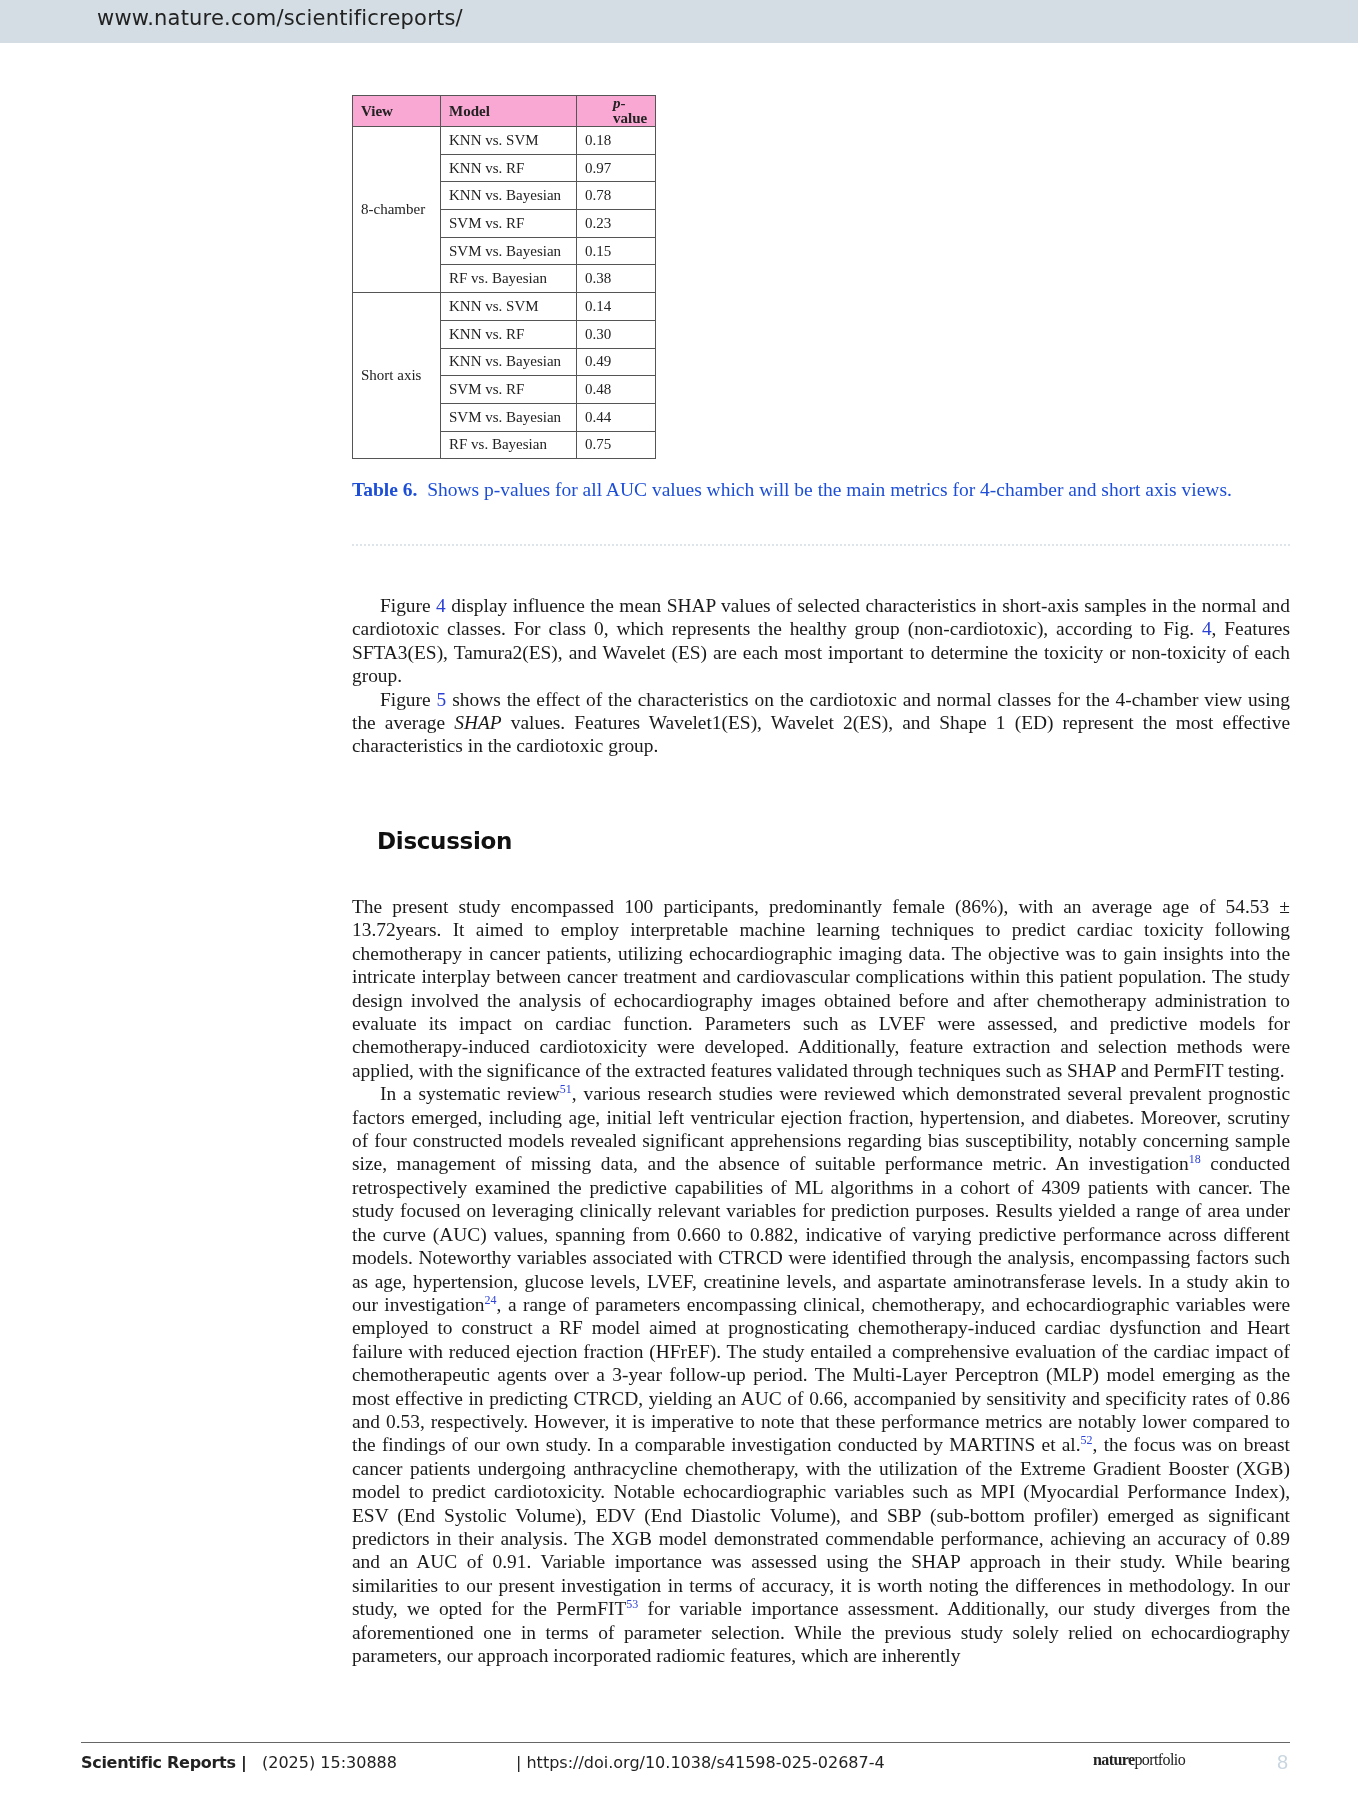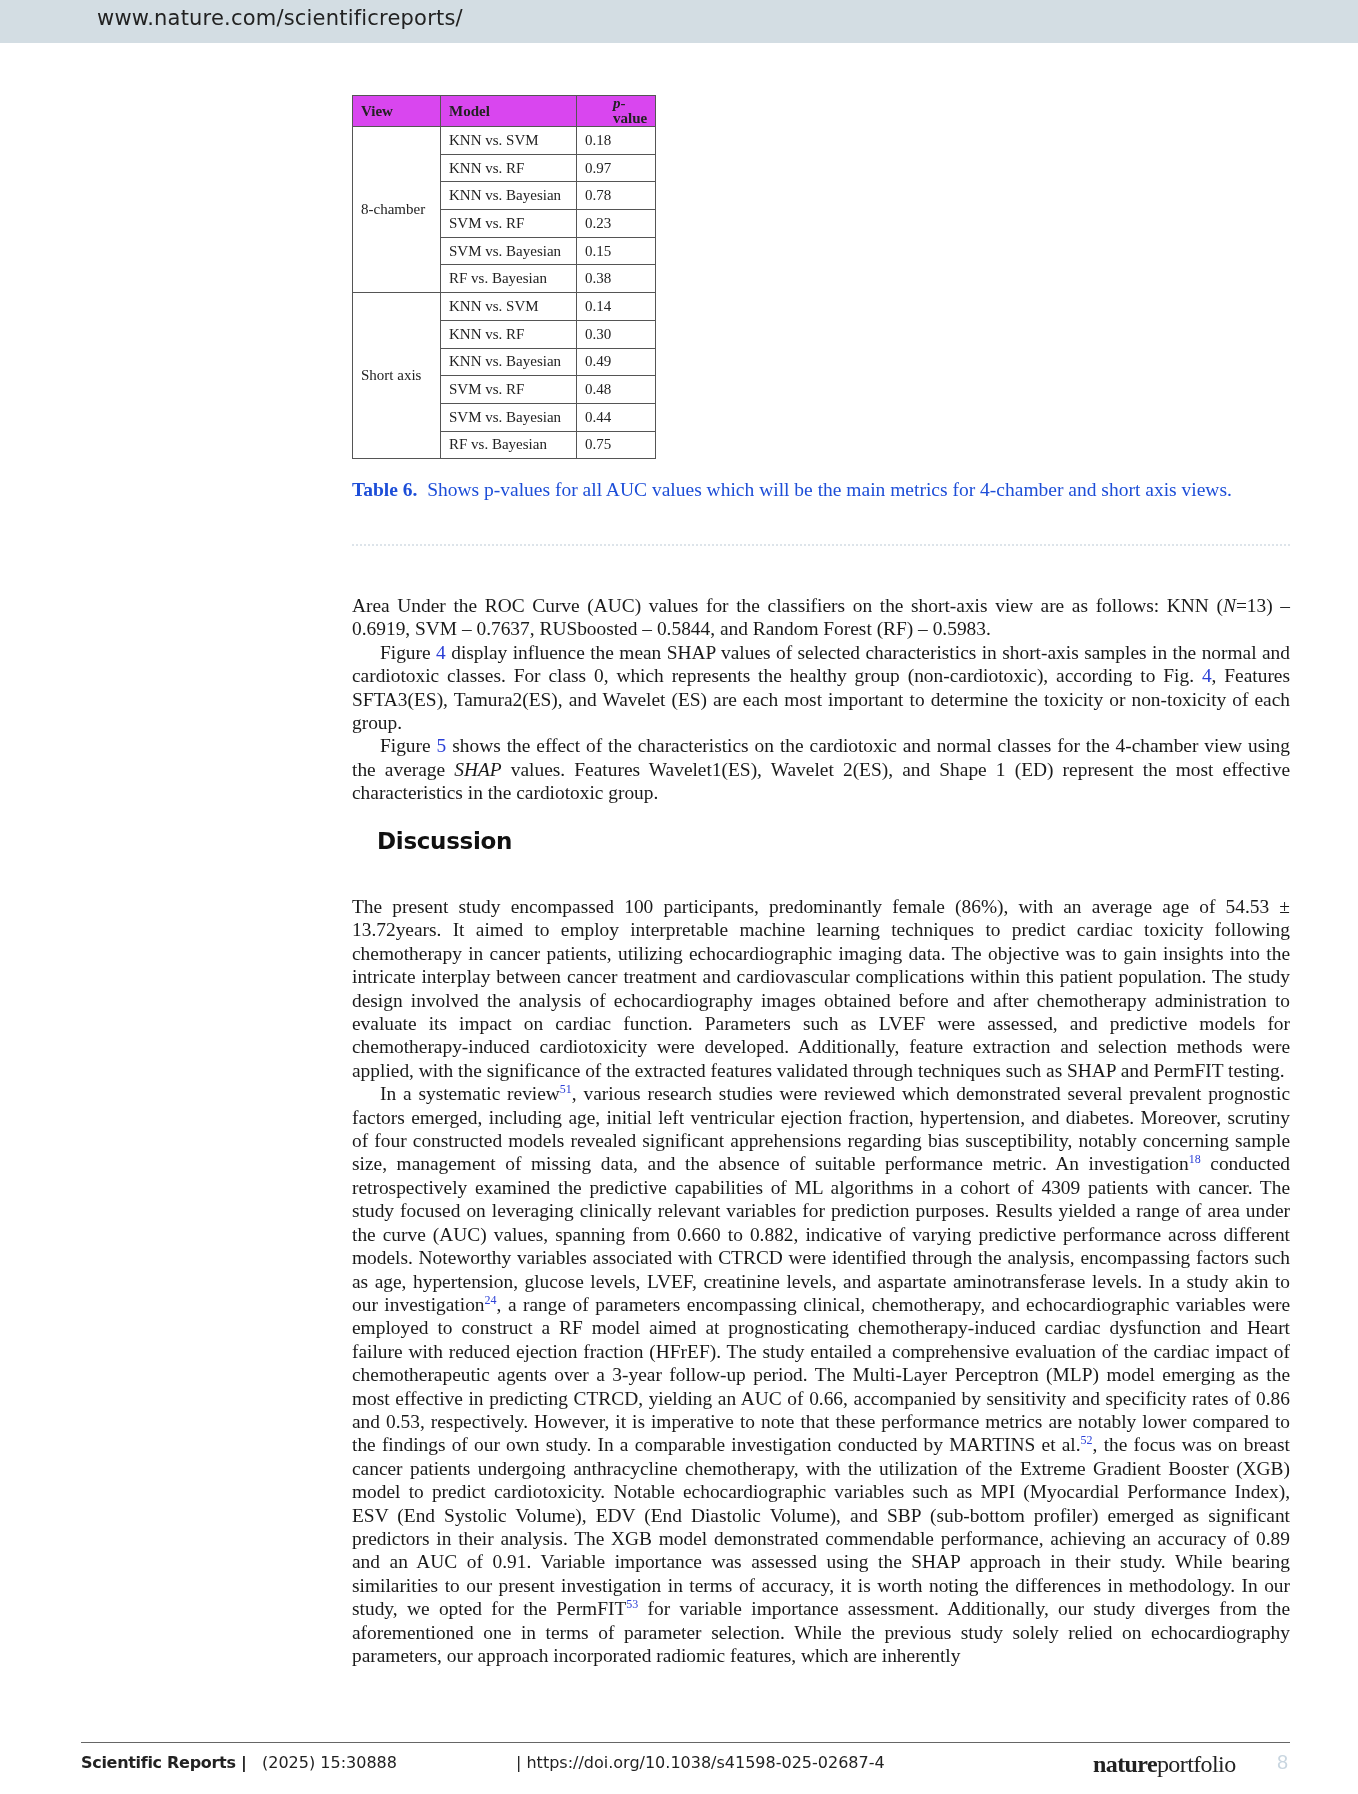--- a/index.html
+++ b/index.html
@@ -21,21 +21,21 @@
       border-collapse: collapse;
       font-family: "Liberation Serif", serif; font-size: 15px; color: #222;
     }
     table.ptable th, table.ptable td {
       border: 1.2px solid #555;
       text-align: left; vertical-align: middle;
       padding: 0 8px;
       height: 27.7px; line-height: 1;
     }
     table.ptable th {
-      background: #d946ef; font-weight: bold; height: 27px;
+      background: #f9a8d4; font-weight: bold; height: 27px;
     }
     table.ptable .c-view { width: 88px; }
     table.ptable .c-model { width: 136px; }
     table.ptable .c-p { width: 66px; padding-left: 36px; }
     table.ptable th.c-p .pit { font-style: italic; }
 
     .caption {
       position: absolute; left: 352px; top: 477px; width: 920px;
       font-size: 19.5px; line-height: 26px; color: #1d4ed8;
     }
@@ -69,21 +69,21 @@
       position: absolute; left: 81px; top: 1742px; width: 1209px; height: 0;
       border-top: 1.5px solid #666;
     }
     .footer {
       position: absolute; top: 1753px; left: 0; width: 1358px; height: 30px;
       font-family: "DejaVu Sans", "Liberation Sans", sans-serif; font-size: 16px; color: #222;
     }
     .footer .journal { position: absolute; left: 81px; font-weight: bold; letter-spacing: -0.3px; }
     .footer .issue { position: absolute; left: 262px; }
     .footer .doi { position: absolute; left: 516px; }
-    .footer .brand { position: absolute; left: 1093px; top: -2px; font-family: "Liberation Serif", serif; font-size: 24px; letter-spacing: -0.6px; }
+    .footer .brand { position: absolute; left: 1093px; top: -2px; font-family: "Liberation Serif", serif; font-size: 16px; letter-spacing: -0.6px; }
     .footer .brand b { font-weight: bold; }
     .footer .page-num { position: absolute; left: 1277px; top: -2px; font-size: 20px; color: #c9d6e0; font-family: "Liberation Sans", sans-serif; }
   </style>
 </head>
 <body>
 
 <div class="top-bar">
   <span class="url">www.nature.com/scientificreports/</span>
 </div>
 
@@ -149,21 +149,20 @@
   </tbody>
 </table>
 
 <div class="caption">
   <b>Table 6</b><b>.</b>&nbsp; <span>Shows p-values for all AUC values which will be the main metrics for 4-chamber and short axis views.</span>
 </div>
 
 <div class="dotted-rule"></div>
 
 <div class="body-text block1">
-  <p><span>Area Under the ROC Curve (AUC) values for the classifiers on the short-axis view are as follows: KNN (</span><span class="it">N</span><span>=13) – 0.6919, SVM – 0.7637, RUSboosted – 0.5844, and Random Forest (RF) – 0.5983.</span></p>
   <p class="indent"><span>Figure </span><span class="ref">4</span><span> display influence the mean SHAP values of selected characteristics in short-axis samples in the normal and cardiotoxic classes. For class 0, which represents the healthy group (non-cardiotoxic), according to Fig. </span><span class="ref">4</span><span>, Features SFTA3(ES), Tamura2(ES), and Wavelet (ES) are each most important to determine the toxicity or non-toxicity of each group.</span></p>
   <p class="indent"><span>Figure </span><span class="ref">5</span><span> shows the effect of the characteristics on the cardiotoxic and normal classes for the 4-chamber view using the average </span><span class="it">SHAP</span><span> values. Features Wavelet1(ES), Wavelet 2(ES), and Shape 1 (ED) represent the most effective characteristics in the cardiotoxic group.</span></p>
 </div>
 
 <h2 class="section-heading">Discussion</h2>
 
 <div class="body-text block2">
   <p>The present study encompassed 100 participants, predominantly female (86%), with an average age of 54.53 ± 13.72years. It aimed to employ interpretable machine learning techniques to predict cardiac toxicity following chemotherapy in cancer patients, utilizing echocardiographic imaging data. The objective was to gain insights into the intricate interplay between cancer treatment and cardiovascular complications within this patient population. The study design involved the analysis of echocardiography images obtained before and after chemotherapy administration to evaluate its impact on cardiac function. Parameters such as LVEF were assessed, and predictive models for chemotherapy-induced cardiotoxicity were developed. Additionally, feature extraction and selection methods were applied, with the significance of the extracted features validated through techniques such as SHAP and PermFIT testing.</p>
   <p class="indent"><span>In a systematic review</span><sup class="ref">51</sup><span>, various research studies were reviewed which demonstrated several prevalent prognostic factors emerged, including age, initial left ventricular ejection fraction, hypertension, and diabetes. Moreover, scrutiny of four constructed models revealed significant apprehensions regarding bias susceptibility, notably concerning sample size, management of missing data, and the absence of suitable performance metric. An investigation</span><sup class="ref">18</sup><span> conducted retrospectively examined the predictive capabilities of ML algorithms in a cohort of 4309 patients with cancer. The study focused on leveraging clinically relevant variables for prediction purposes. Results yielded a range of area under the curve (AUC) values, spanning from 0.660 to 0.882, indicative of varying predictive performance across different models. Noteworthy variables associated with CTRCD were identified through the analysis, encompassing factors such as age, hypertension, glucose levels, LVEF, creatinine levels, and aspartate aminotransferase levels. In a study akin to our investigation</span><sup class="ref">24</sup><span>, a range of parameters encompassing clinical, chemotherapy, and echocardiographic variables were employed to construct a RF model aimed at prognosticating chemotherapy-induced cardiac dysfunction and Heart failure with reduced ejection fraction (HFrEF). The study entailed a comprehensive evaluation of the cardiac impact of chemotherapeutic agents over a 3-year follow-up period. The Multi-Layer Perceptron (MLP) model emerging as the most effective in predicting CTRCD, yielding an AUC of 0.66, accompanied by sensitivity and specificity rates of 0.86 and 0.53, respectively. However, it is imperative to note that these performance metrics are notably lower compared to the findings of our own study. In a comparable investigation conducted by MARTINS et al.</span><sup class="ref">52</sup><span>, the focus was on breast cancer patients undergoing anthracycline chemotherapy, with the utilization of the Extreme Gradient Booster (XGB) model to predict cardiotoxicity. Notable echocardiographic variables such as MPI (Myocardial Performance Index), ESV (End Systolic Volume), EDV (End Diastolic Volume), and SBP (sub-bottom profiler) emerged as significant predictors in their analysis. The XGB model demonstrated commendable performance, achieving an accuracy of 0.89 and an AUC of 0.91. Variable importance was assessed using the SHAP approach in their study. While bearing similarities to our present investigation in terms of accuracy, it is worth noting the differences in methodology. In our study, we opted for the PermFIT</span><sup class="ref">53</sup><span> for variable importance assessment. Additionally, our study diverges from the aforementioned one in terms of parameter selection. While the previous study solely relied on echocardiography parameters, our approach incorporated radiomic features, which are inherently</span></p>
 </div>

